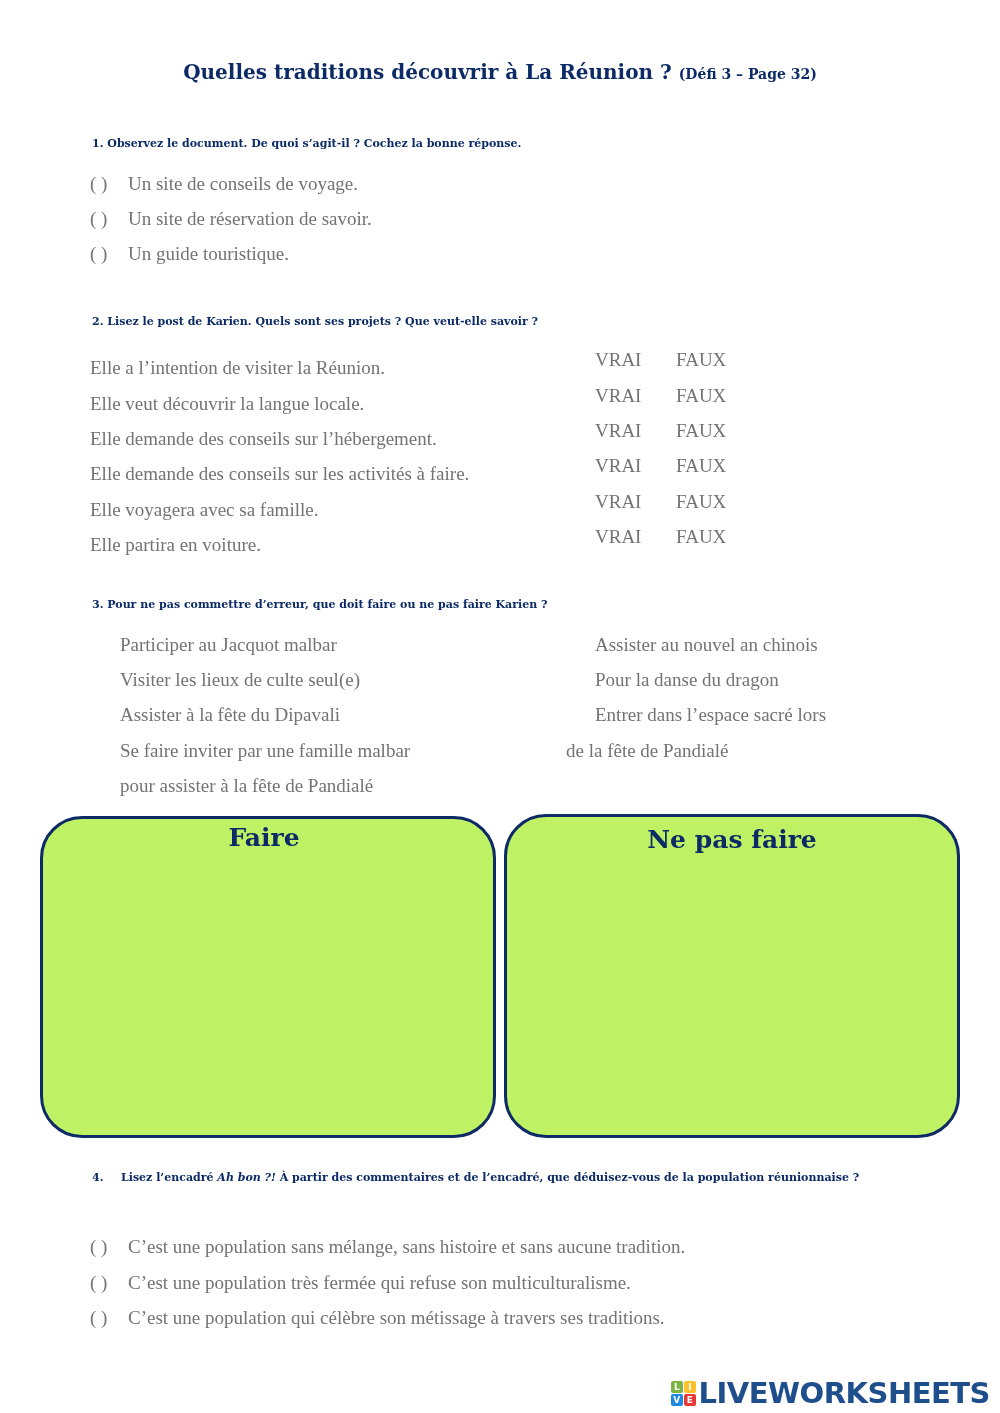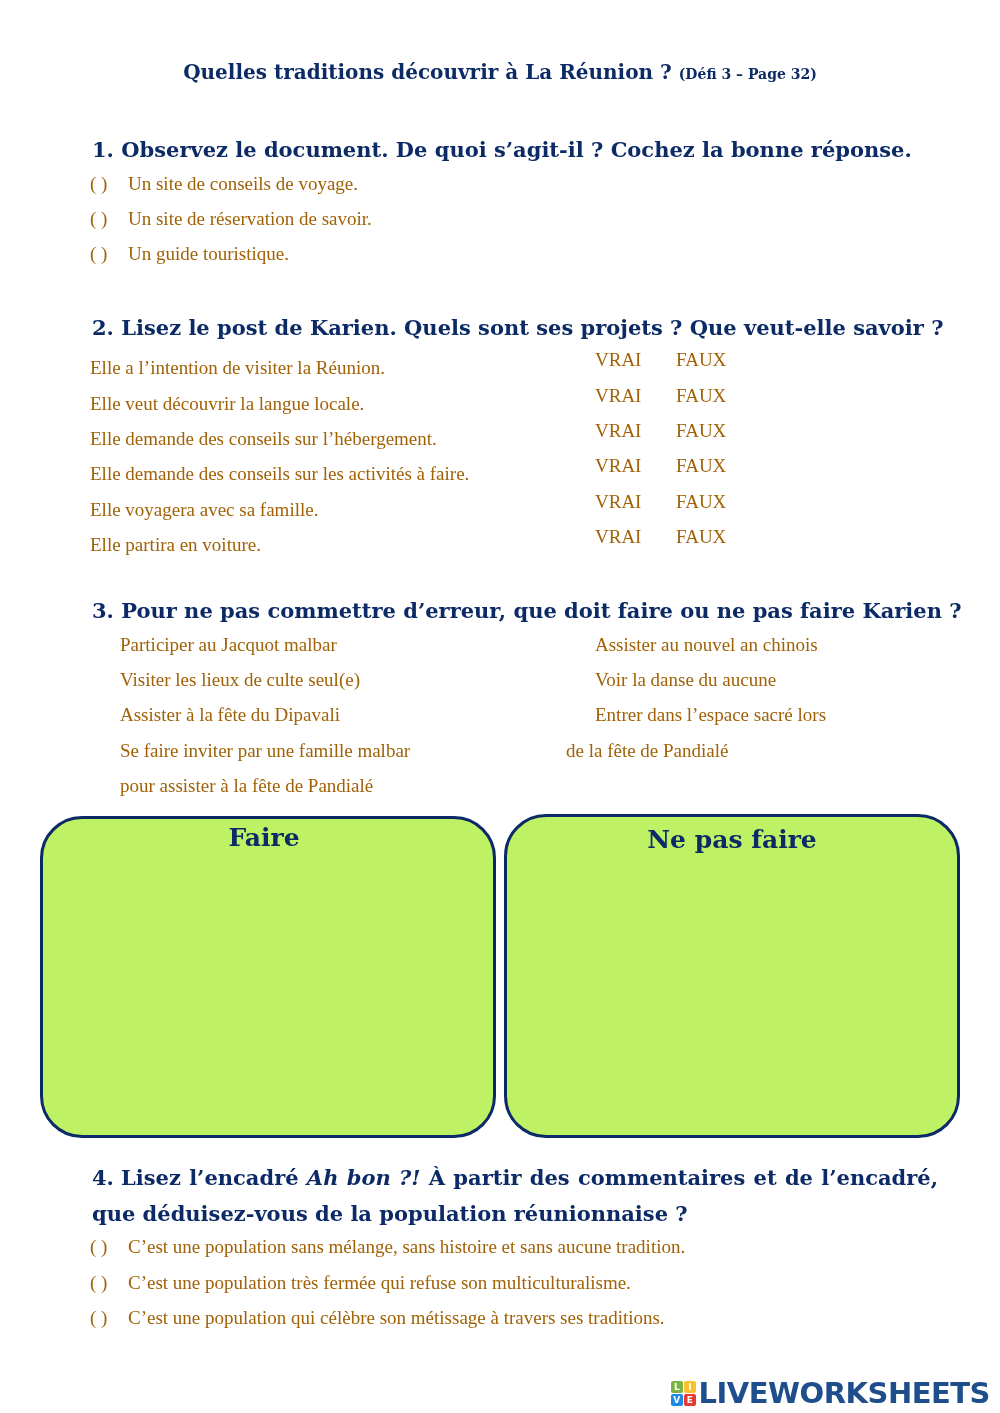--- a/index.html
+++ b/index.html
@@ -2,22 +2,22 @@
 <html><head>
 <meta charset="utf-8">
 <style>
   html, body { margin: 0; padding: 0; background: #ffffff; }
   body { width: 1000px; height: 1413px; position: relative; overflow: hidden;
          font-family: "DejaVu Serif", "Liberation Serif", serif; color: #1a1a1a; }
   .title { position: absolute; top: 60px; left: 0; width: 1000px; text-align: center;
            font-family: "DejaVu Serif", serif; font-weight: bold; color: #0b2a66; font-size: 20px; }
   .title .sub { font-size: 14px; }
   .q { position: absolute; left: 92px; font-family: "DejaVu Serif", serif; font-weight: bold;
-       color: #0b2a66; font-size: 21px; }
-  .line { position: absolute; font-family: "Liberation Serif", serif; font-size: 19px; color: #a16207; white-space: nowrap; }
+       color: #0b2a66; font-size: 11px; }
+  .line { position: absolute; font-family: "Liberation Serif", serif; font-size: 19px; color: #737373; white-space: nowrap; }
   .opt { left: 90px; }
   .paren { display: inline-block; width: 38px; }
   .vf-text { left: 90px; margin-top: 8px; }
   .vrai { left: 595px; }
   .faux { left: 676px; }
   .box { position: absolute; background: #bef264; border: 3px solid #0b2a66; border-radius: 42px; }
   .box-title { text-align: center; font-family: "DejaVu Serif", serif; font-weight: bold; color: #0b2a66; font-size: 25px; }
   .q4 { left: 92px; width: 846px; text-align: justify; line-height: 36px; }
   .q4 .num { display: inline-block; width: 29px; }
   .q4 em { font-style: italic; }
@@ -73,21 +73,21 @@
 
 <div class="q" style="top:598px;">3.  Pour ne pas commettre d’erreur, que doit faire ou ne pas faire Karien ?</div>
 
 <div class="line" style="top:634px; left:120px;">Participer au Jacquot malbar</div>
 <div class="line" style="top:669px; left:120px;">Visiter les lieux de culte seul(e)</div>
 <div class="line" style="top:704px; left:120px;">Assister à la fête du Dipavali</div>
 <div class="line" style="top:740px; left:120px;">Se faire inviter par une famille malbar</div>
 <div class="line" style="top:775px; left:120px;">pour assister à la fête de Pandialé</div>
 
 <div class="line" style="top:634px; left:595px;">Assister au nouvel an chinois</div>
-<div class="line" style="top:669px; left:595px;">Voir la danse du aucune</div>
+<div class="line" style="top:669px; left:595px;">Pour la danse du dragon</div>
 <div class="line" style="top:704px; left:595px;">Entrer dans l’espace sacré lors</div>
 <div class="line" style="top:740px; left:566px;">de la fête de Pandialé</div>
 
 <div class="box" style="left:40px; top:816px; width:450px; height:316px;">
   <div class="box-title" style="margin-top:4px; margin-right:8px;">Faire</div>
 </div>
 <div class="box" style="left:504px; top:814px; width:450px; height:318px;">
   <div class="box-title" style="margin-top:8px;">Ne pas faire</div>
 </div>
 

